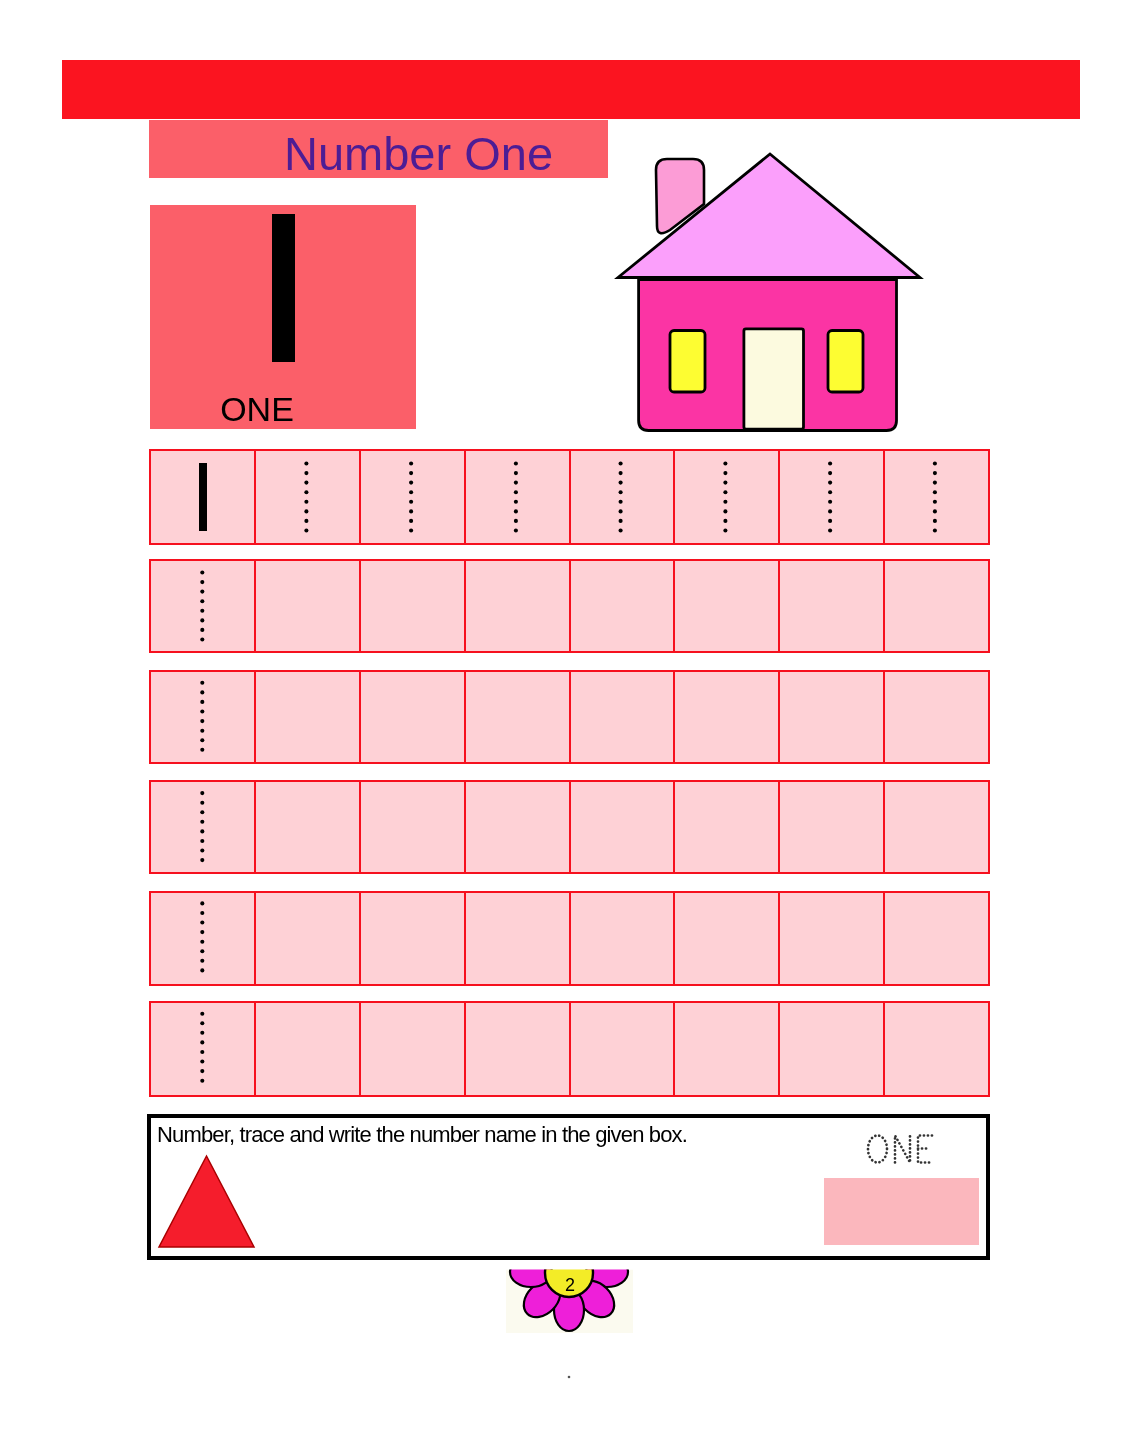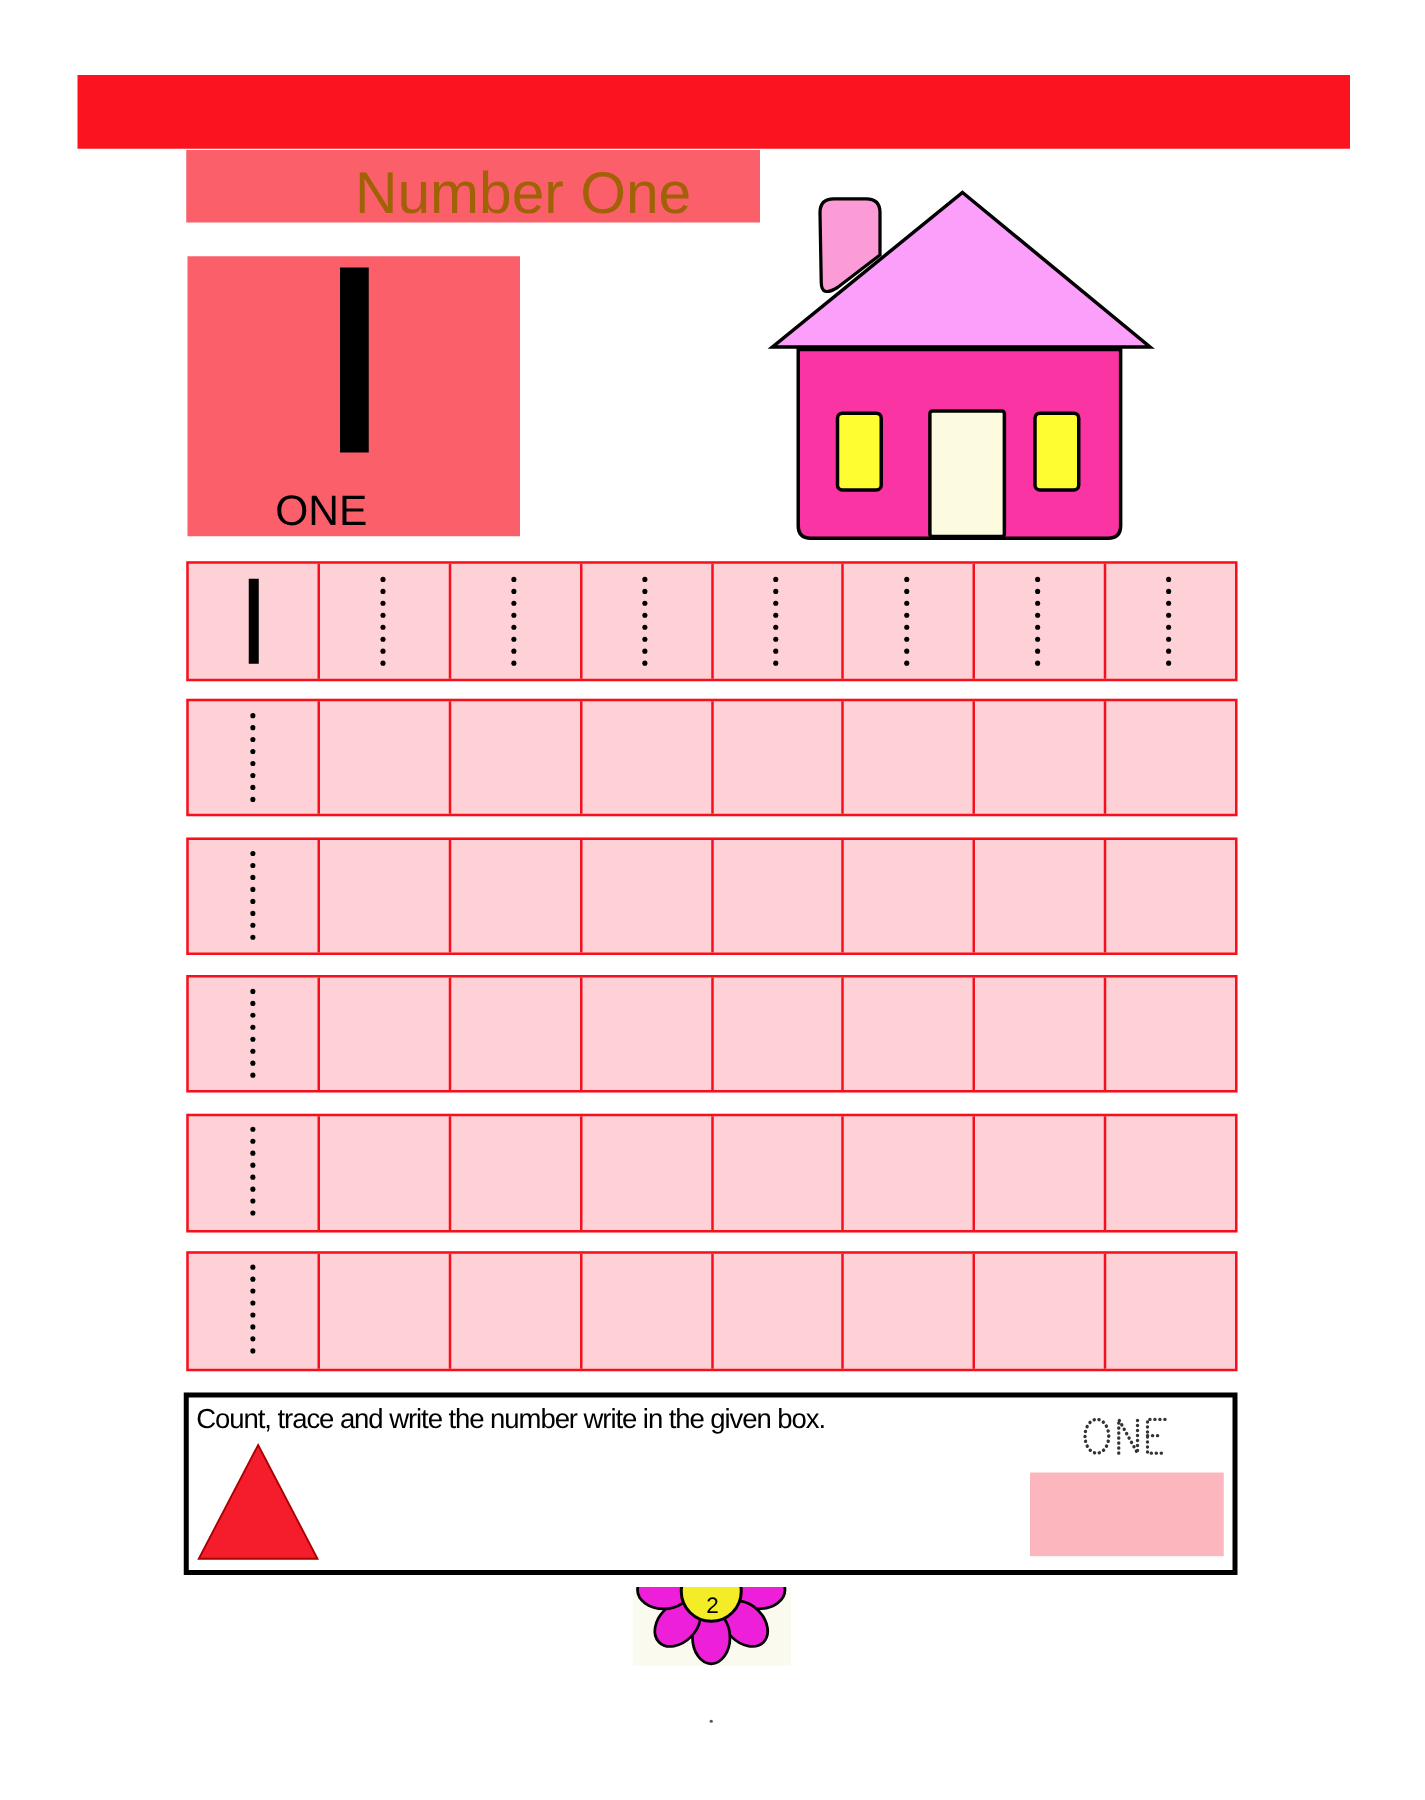--- a/index.html
+++ b/index.html
@@ -12,21 +12,21 @@
   .cell:last-child{border-right:none;}
 </style>
 </head>
 <body>
 <div id="page">
 
   <div class="abs" style="left:62px;top:60px;width:1018px;height:59px;background:#fb1420;"></div>
 
   <div class="abs" style="left:149px;top:120px;width:459px;height:58px;background:#fb5f69;"></div>
 
-  <div class="abs" style="left:149px;top:126px;width:539px;text-align:center;font-size:47px;color:#a16207;">Number One</div>
+  <div class="abs" style="left:149px;top:126px;width:539px;text-align:center;font-size:47px;color:#4c1d95;">Number One</div>
 
   <div class="abs" style="left:150px;top:205px;width:266px;height:224px;background:#fb5f69;"></div>
 
   <div class="abs" style="left:272px;top:214px;width:23px;height:148px;background:#000;"></div>
 
   <div class="abs" style="left:150px;top:390px;width:214px;text-align:center;font-size:34px;color:#000;">ONE</div>
 
   <svg class="abs" style="left:600px;top:140px;" width="340" height="300" viewBox="0 0 340 300">
 
     <path d="M 56 30 Q 56 19 67 19 L 93 19 Q 104 19 104 30 L 104 64 L 70 90 Q 57 98 57 86 Z" fill="#fc9cd6" stroke="#000" stroke-width="2.6"></path>
@@ -103,21 +103,21 @@
       <div class="cell"></div>
       <div class="cell"></div>
     <div class="cell"></div>
       <div class="cell"></div>
       <div class="cell"></div>
       <div class="cell"></div>
   </div>
 
   <div class="abs" style="left:147px;top:1114px;width:843px;height:146px;border:4px solid #000;background:#fff;box-sizing:border-box;"></div>
 
-  <div class="abs" style="left:157px;top:1122px;font-size:22px;letter-spacing:-0.85px;color:#000;">Count, trace and write the number write in the given box.</div>
+  <div class="abs" style="left:157px;top:1122px;font-size:22px;letter-spacing:-0.85px;color:#000;">Number, trace and write the number name in the given box.</div>
 
   <div class="abs" style="left:824px;top:1178px;width:155px;height:67px;background:#fbb7bd;"></div>
 
   <svg class="abs" style="left:0;top:0;" width="1140" height="1440" viewBox="0 0 1140 1440">
 
     <rect x="199" y="463" width="8" height="68" fill="#000"></rect>
 
     <g id="dots" fill="#000">
       <circle cx="306.4" cy="463.5" r="2.05"></circle>
         <circle cx="306.4" cy="473.1" r="2.05"></circle>

